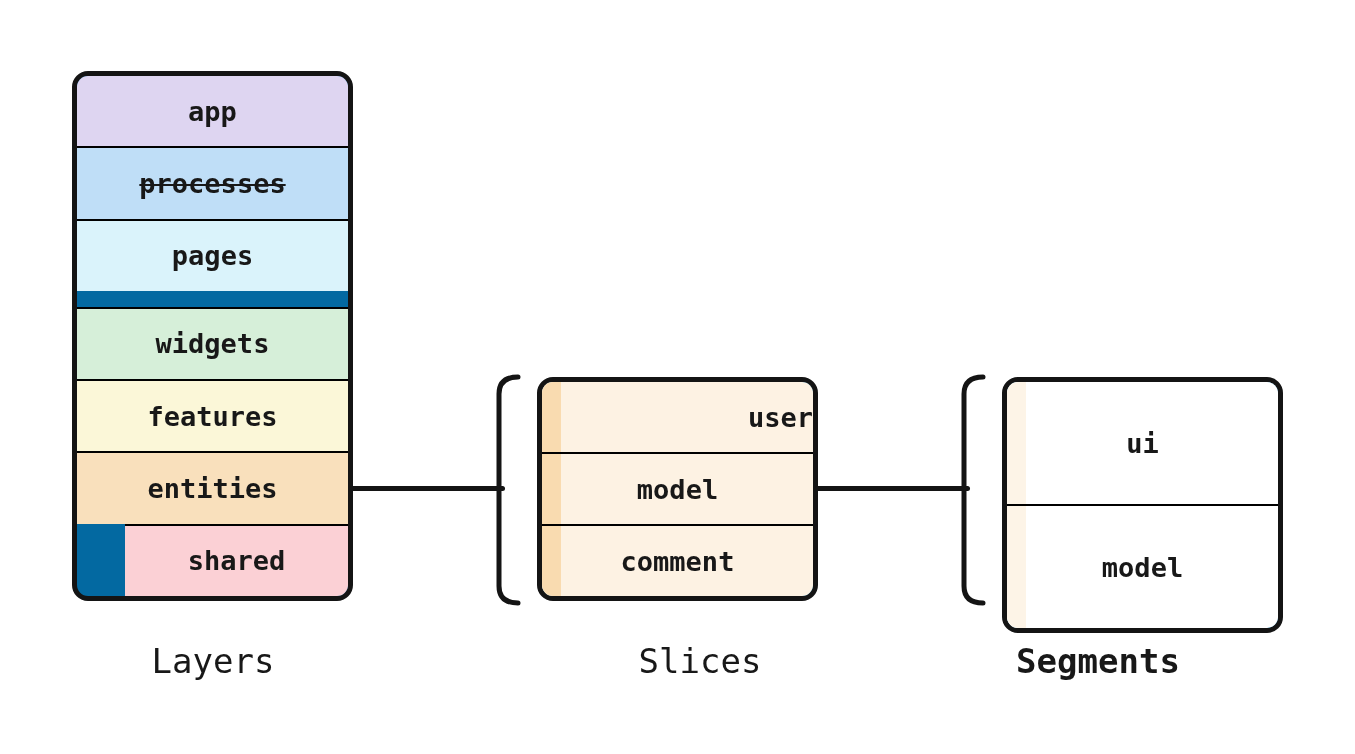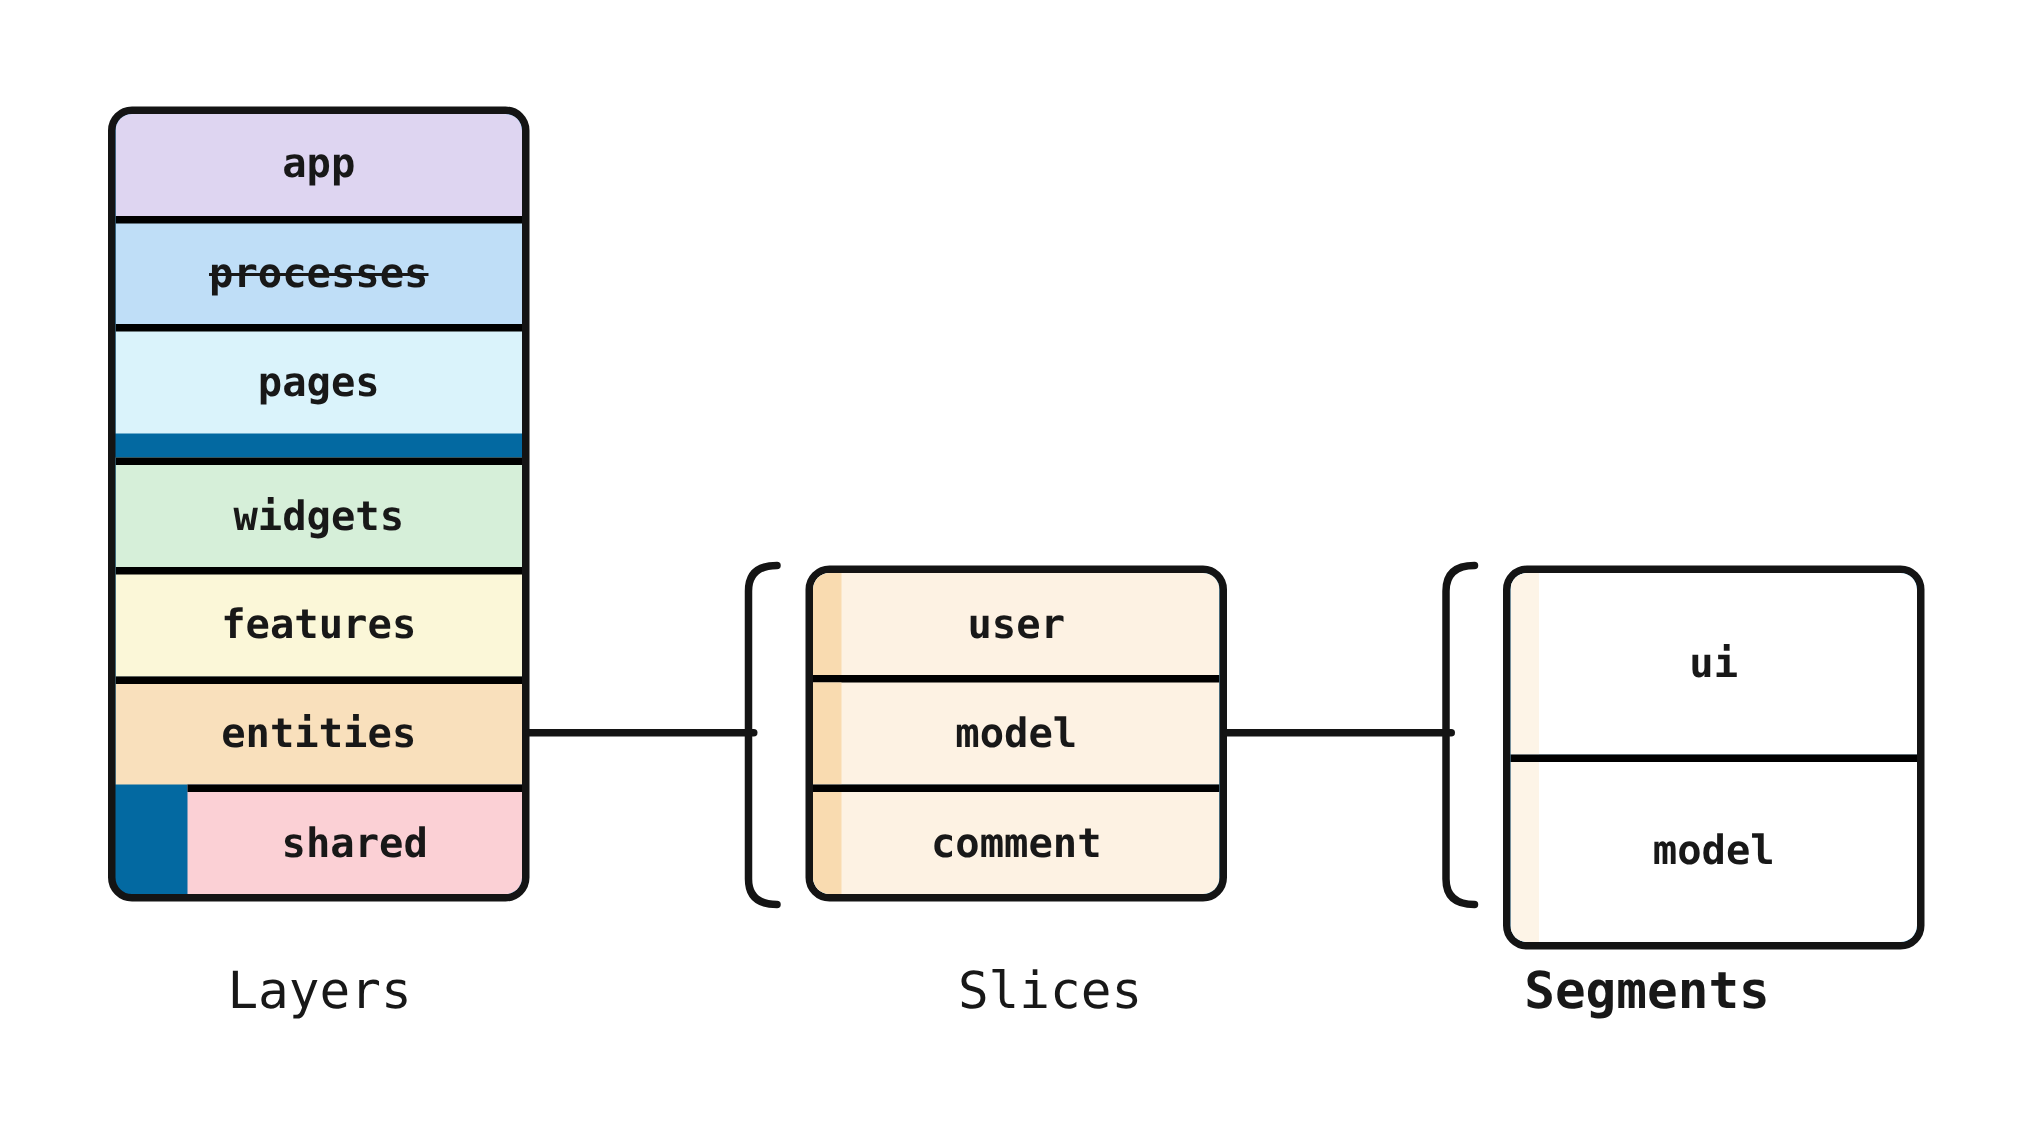--- a/index.html
+++ b/index.html
@@ -26,21 +26,21 @@
     background: #0369a1;
   }
   .stack .row {
     flex: 1;
     position: relative;
     display: flex;
     align-items: center;
     justify-content: center;
   }
   .stack .row + .row {
-    border-top: 5px solid #000000;
+    border-top: 2px solid #000000;
   }
   .row-label {
     position: relative;
     z-index: 1;
     font-weight: bold;
     font-size: 27px;
     color: #181818;
     letter-spacing: 0px;
   }
   .strike {
@@ -115,21 +115,21 @@
     </div>
   </div>
 
   <div class="connector" id="connector-entities-slices"></div>
 
   <svg class="bracket" id="slices-bracket" viewBox="0 0 26 232">
     <path d="M22 3 Q3 3 3 20 L3 212 Q3 229 22 229" fill="none" stroke="#141414" stroke-width="5" stroke-linecap="round"></path>
   </svg>
 
   <div class="stack" id="slices-box">
-    <div class="row" style="background-color: rgb(253, 242, 227);">
+    <div class="row" style="background-color: rgb(253, 242, 227); justify-content: flex-end;">
       <span class="stripe" style="background-color: rgb(249, 219, 176);"></span>
       <span class="row-label">user</span>
     </div>
     <div class="row" style="background-color: rgb(253, 242, 227);">
       <span class="stripe" style="background-color: rgb(249, 219, 176);"></span>
       <span class="row-label">model</span>
     </div>
     <div class="row" style="background-color: rgb(253, 242, 227);">
       <span class="stripe" style="background-color: rgb(249, 219, 176);"></span>
       <span class="row-label">comment</span>

